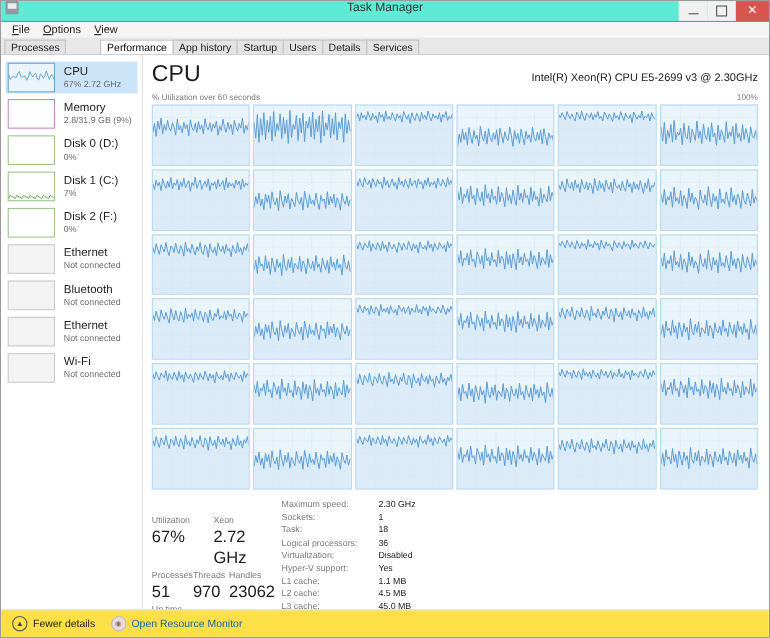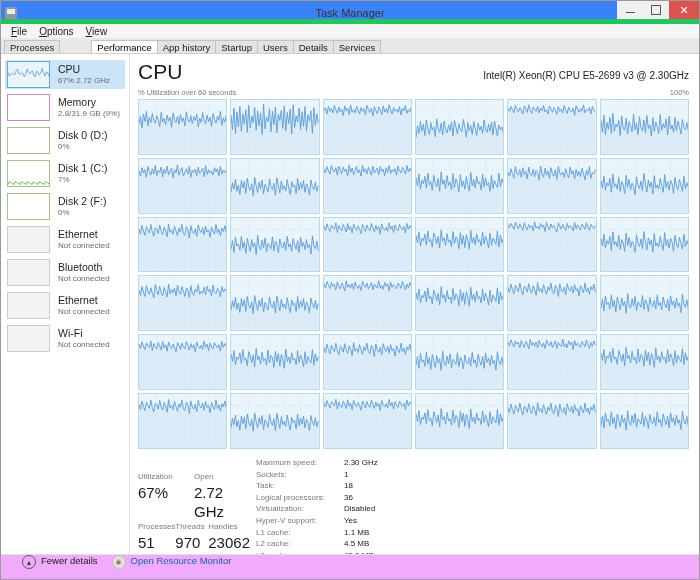--- a/index.html
+++ b/index.html
@@ -13,23 +13,23 @@
     position: relative;
     width: 700px; height: 580px;
     box-sizing: border-box;
     border: 1px solid #9a9a9a;
     background: #ffffff;
     display: flex; flex-direction: column;
   }
   
   .titlebar {
     height: 18px;
-    background: #3b82f6;
-    border-bottom: 5px solid #22c55e;
-    display: flex; align-items: flex-end;
+    background: #5eead4;
+    border-bottom: 1px solid #22c55e;
+    display: flex; align-items: flex-start;
     flex: 0 0 auto;
     position: relative;
   }
   .app-icon {
     width: 12px; height: 12px; margin-left: 4px;
     background: #8e9aa3;
     border-radius: 1px;
     position: relative;
   }
   .app-icon::after {
@@ -164,23 +164,23 @@
   .stat-label { font-size: 8px; color: #7a7a7a; line-height: 12px; }
   .stat-value { font-size: 15px; color: #1b1b1b; line-height: 19px; }
   .stats-right { margin-left: 6px; }
   .spec-row { display: flex; line-height: 11.6px; }
   .spec-key { width: 88px; font-size: 8px; color: #7a7a7a; }
   .spec-val { font-size: 8px; color: #1b1b1b; }
   
   .statusbar {
     height: 24px; flex: 0 0 auto;
     border-top: 1px solid #e2e2e2;
-    display: flex; align-items: flex-start;
-    padding-left: 21px;
-    background: #f0abfc;
+    display: flex; align-items: center;
+    padding-left: 10px;
+    background: #fde047;
   }
   .circ-icon {
     width: 12px; height: 12px; border-radius: 50%;
     border: 1px solid #5b5b5b; color: #3a3a3a;
     font-size: 7px; display: flex;
     align-items: center; justify-content: center;
     margin-right: 5px;
   }
   .status-link-text { font-size: 9.5px; color: #1b1b1b; }
   .res-icon {
@@ -822,21 +822,21 @@
         </div>
 
       <div class="stats">
         <div class="stats-left">
           <div class="stat-row">
             <div class="stat-col">
               <div class="stat-label">Utilization</div>
               <div class="stat-value">67%</div>
             </div>
             <div class="stat-col">
-              <div class="stat-label">Open</div>
+              <div class="stat-label">Xeon</div>
               <div class="stat-value">2.72 GHz</div>
             </div>
           </div>
           <div class="stat-row">
             <div class="stat-col">
               <div class="stat-label">Processes</div>
               <div class="stat-value">51</div>
             </div>
             <div class="stat-col">
               <div class="stat-label">Threads</div>

